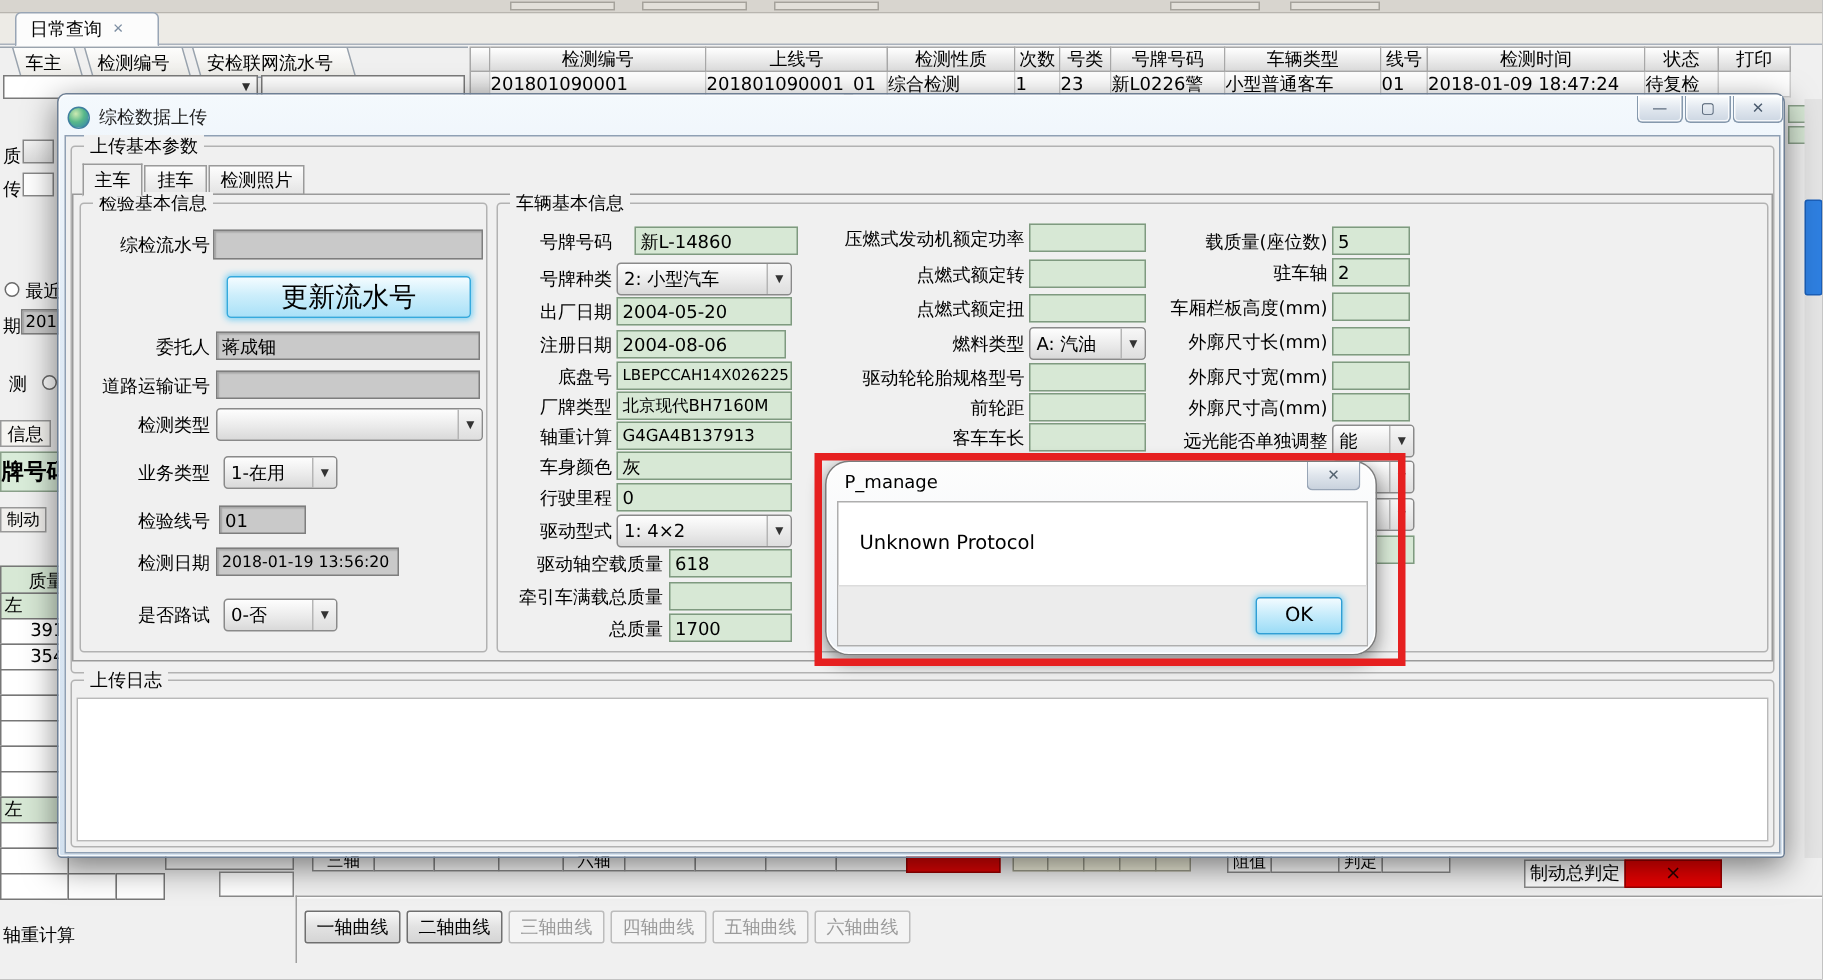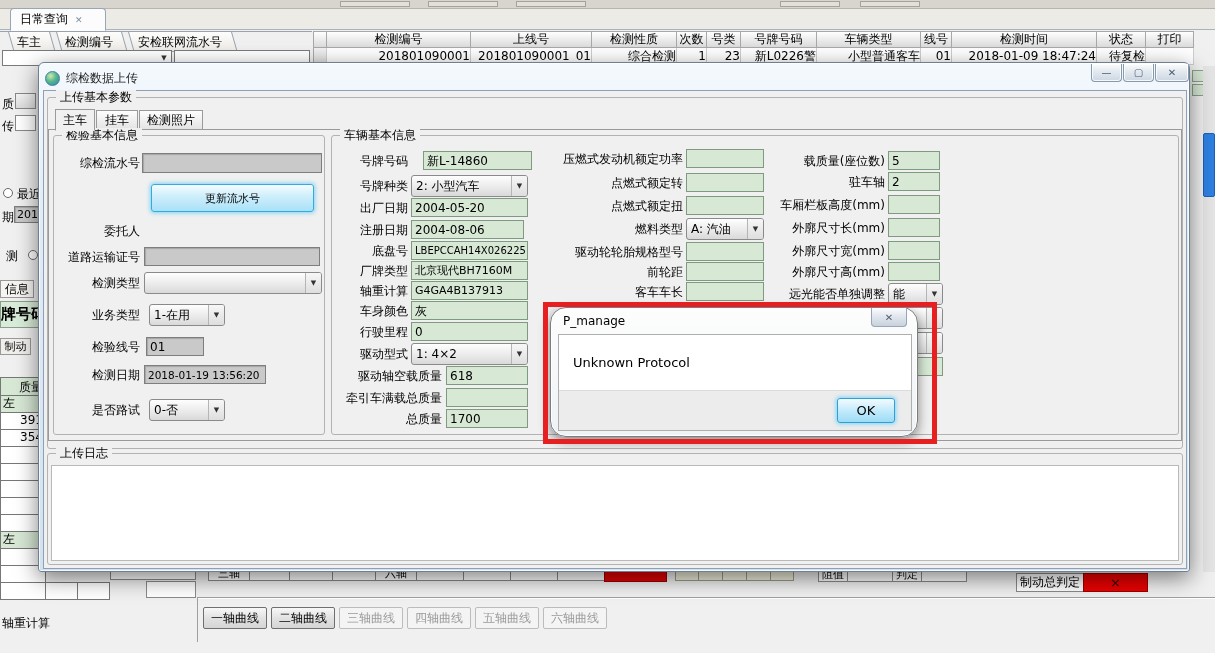--- a/index.html
+++ b/index.html
@@ -27,39 +27,39 @@
   .stab{position:absolute;top:32px;height:20px;display:flex;align-items:center;justify-content:center}
   .stab::before{content:"";position:absolute;inset:0;border:1px solid #98a2ad;border-top:none;
                 background:linear-gradient(#fdfdfc,#ecebe7);transform:skewX(16deg);transform-origin:0 0}
   .stab>span{position:relative;z-index:1}
   .tfield{position:absolute;background:#fff;border:1px solid #7a7a7a}
   
   .thead,.trow{position:absolute;display:flex}
   .hc{border:1px solid #a8a8a8;border-left:none;background:linear-gradient(#fff,#ececec 50%,#dcdcdc);
       text-align:center;line-height:15px;overflow:hidden;white-space:nowrap;height:17px}
   .hc.first{border-left:1px solid #a8a8a8}
-  .dc{border-right:1px solid #cfcfcf;border-bottom:1px solid #cfcfcf;background:#fff;text-align:right;
+  .dc{border-right:1px solid #cfcfcf;border-bottom:1px solid #cfcfcf;background:#fff;text-align:left;
       line-height:16px;overflow:hidden;white-space:nowrap;height:17px}
   
   .dialog{position:absolute;left:38px;top:62px;width:1152px;height:510px;z-index:2;
           background:linear-gradient(#f4f9fd,#e0ebf6 30%,#d3e1ef);border:1px solid #6e7f94;border-radius:6px 6px 3px 3px;
           box-shadow:0 6px 22px rgba(0,0,0,.5),inset 0 0 0 1px rgba(255,255,255,.75)}
   .dtitle{position:absolute;left:6px;top:5px;height:20px;display:flex;align-items:center;gap:6px;color:#1e1e1e}
   .appicon{width:15px;height:15px;border-radius:50%;background:radial-gradient(circle at 35% 30%,#cdeab2,#58b88a 45%,#2f7fae);border:1px solid #3f7f9f}
   .wbtn{position:absolute;top:1px;height:18px;border:1px solid #8699ad;border-top:none;border-radius:0 0 4px 4px;
         background:linear-gradient(#fbfdfe,#e3e9f0 45%,#ccd6e2);display:flex;align-items:center;justify-content:center;
         font-size:10px;color:#4a5a6d;box-shadow:inset 0 0 0 1px rgba(255,255,255,.8)}
   .dclient{position:absolute;left:4px;top:27px;width:1144px;height:479px;background:#f0f0f0;border:1px solid #8fa0b4}
   .mtab{position:absolute;height:20px;display:flex;align-items:center;justify-content:center;
         border:1px solid #9a9a9a;background:linear-gradient(#fdfdfd,#e4e4e4)}
   .mtab.sel{height:22px;background:#f0f0f0;border-bottom:1px solid #f0f0f0;z-index:3}
   .tpanel{position:absolute;left:9px;top:66px;width:1134px;height:312px;border:1px solid #9a9a9a;background:#f0f0f0}
   .updbtn{position:absolute;left:112px;top:121px;width:163px;height:28px;border:1px solid #35aade;border-radius:3px;
           background:linear-gradient(#f4fcff,#cdeefb 45%,#a9e1f8);box-shadow:0 0 4px 1px #7ed2f4;
-          display:flex;align-items:center;justify-content:center;font-size:11px}
+          display:flex;align-items:center;justify-content:center;font-size:18px}
   .resbtn{position:absolute;left:1003px;top:303px;width:126px;height:68px;border:1px solid #8a8a8a;border-radius:3px;
           background:linear-gradient(#f9f9f9,#e7e7e7 50%,#d9d9d9);display:flex;align-items:center;justify-content:center;
           font-size:13px;letter-spacing:2px}
   .logarea{position:absolute;left:12px;top:402px;width:1128px;height:96px;background:#fff;border:1px solid #b9b9b9}
   
   .edlg{position:absolute;left:550px;top:307px;width:368px;height:130px;z-index:5;
         background:linear-gradient(#fdfdfd,#eef2f6);border:1px solid #7c7c7c;border-radius:16px;
         box-shadow:0 4px 12px rgba(0,0,0,.45),inset 0 0 0 1px #fff}
   .eclose{position:absolute;right:10px;top:0;width:36px;height:19px;border:1px solid #98a5b6;border-top:none;
           border-radius:0 0 4px 4px;background:linear-gradient(#fcfdfe,#dfe5ec 50%,#c9d2dd);
@@ -249,20 +249,21 @@
     <div class="mtab" style="left:100px;top:47px;width:64px">检测照片</div>
 
     <div class="group" style="left:14px;top:72px;width:272px;height:300px">
       <span class="gtitle">检验基本信息</span>
     </div>
     <span class="lbl" style="left:17px;top:93px;width:84px">综检流水号</span>
     <div class="inbox grayin" style="left:103px;top:90px;width:180px;height:20px"></div>
     <div class="updbtn">更新流水号</div>
 
     <span class="lbl" style="left:17px;top:161px;width:84px">委托人</span>
+    <div class="inbox grayin" style="left:105px;top:158px;width:176px">蒋成钿</div>
     <span class="lbl" style="left:13px;top:187px;width:88px">道路运输证号</span>
     <div class="inbox grayin" style="left:105px;top:184px;width:176px"></div>
     <span class="lbl" style="left:17px;top:213px;width:84px">检测类型</span>
     <div class="combo" style="left:105px;top:209px;width:178px">
       <span></span>
       <span class="arr">▼</span>
     </div>
     <span class="lbl" style="left:17px;top:245px;width:84px">业务类型</span>
     <div class="combo" style="left:110px;top:241px;width:76px">
       <span>1-在用</span>

